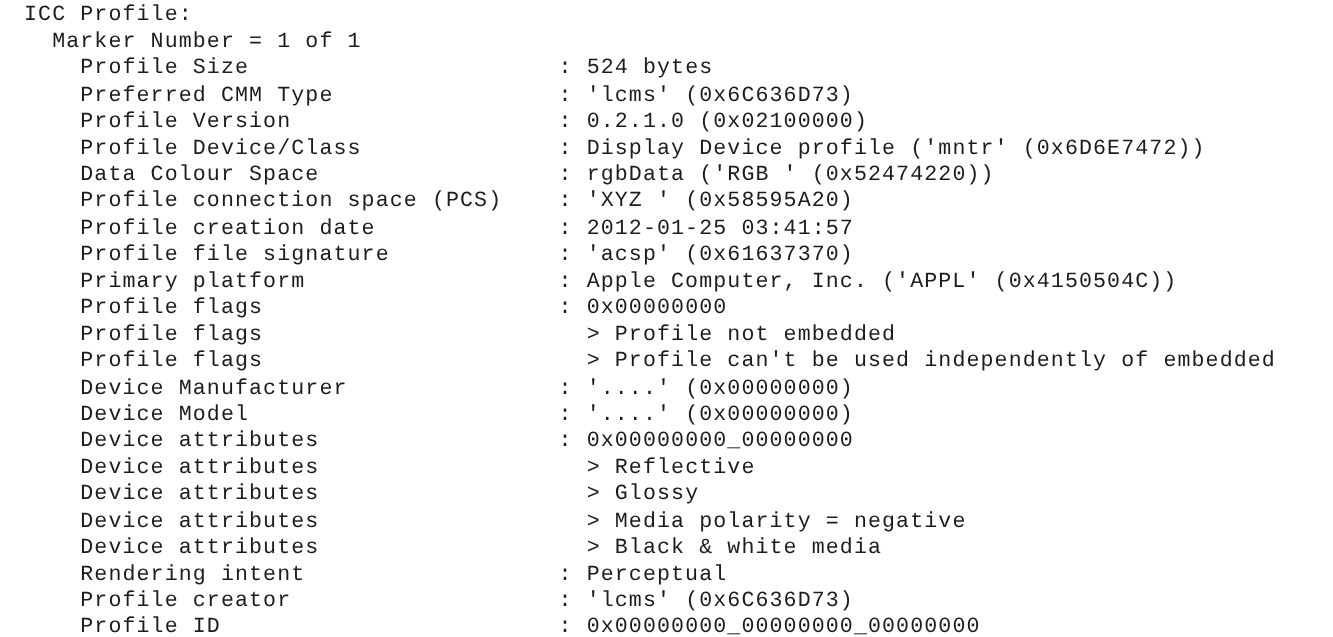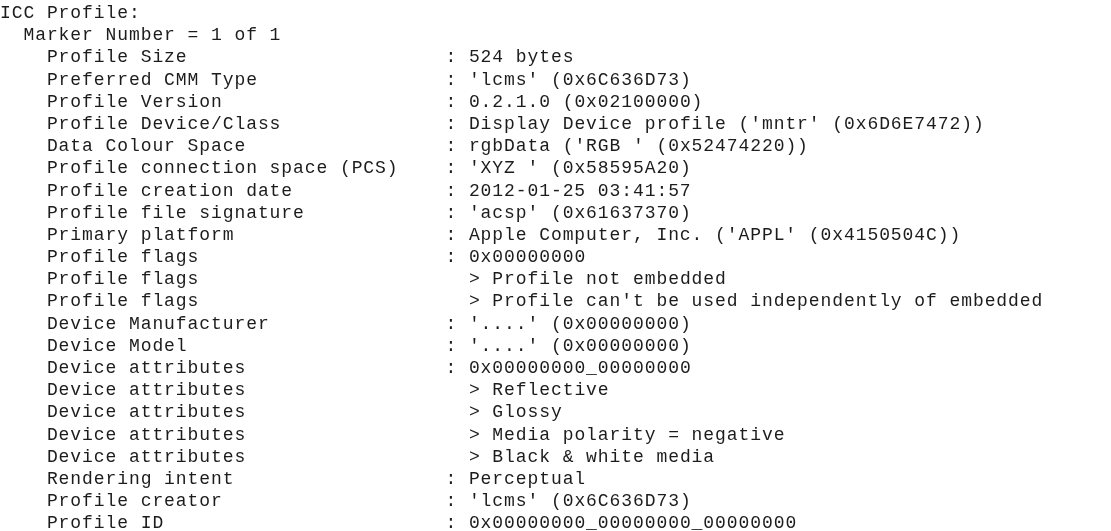--- a/index.html
+++ b/index.html
@@ -25,20 +25,21 @@
     line-height: 22.2px;
     letter-spacing: 0.92px;
     padding-top: 2px;
     box-sizing: border-box;
     white-space: pre;
   }
   .line {
     display: block;
     height: 22.2px;
     white-space: pre;
+    padding-left: 20px;
   }
   .seg {
     white-space: pre;
   }
   
 </style>
 </head>
 <body>
 
 <div id="terminal"><span class="line"><span class="seg">ICC Profile:</span></span><span class="line"><span class="seg">  Marker Number = 1 of 1</span></span><span class="line"><span class="seg">    Profile Size</span><span class="seg">                      : </span><span class="seg">524 bytes</span></span><span class="line"><span class="seg">    Preferred CMM Type</span><span class="seg">                : </span><span class="seg">'lcms' (0x6C636D73)</span></span><span class="line"><span class="seg">    Profile Version</span><span class="seg">                   : </span><span class="seg">0.2.1.0 (0x02100000)</span></span><span class="line"><span class="seg">    Profile Device/Class</span><span class="seg">              : </span><span class="seg">Display Device profile ('mntr' (0x6D6E7472))</span></span><span class="line"><span class="seg">    Data Colour Space</span><span class="seg">                 : </span><span class="seg">rgbData ('RGB ' (0x52474220))</span></span><span class="line"><span class="seg">    Profile connection space (PCS)</span><span class="seg">    : </span><span class="seg">'XYZ ' (0x58595A20)</span></span><span class="line"><span class="seg">    Profile creation date</span><span class="seg">             : </span><span class="seg">2012-01-25 03:41:57</span></span><span class="line"><span class="seg">    Profile file signature</span><span class="seg">            : </span><span class="seg">'acsp' (0x61637370)</span></span><span class="line"><span class="seg">    Primary platform</span><span class="seg">                  : </span><span class="seg">Apple Computer, Inc. ('APPL' (0x4150504C))</span></span><span class="line"><span class="seg">    Profile flags</span><span class="seg">                     : </span><span class="seg">0x00000000</span></span><span class="line"><span class="seg">    Profile flags</span><span class="seg">                       </span><span class="seg">&gt; Profile not embedded</span></span><span class="line"><span class="seg">    Profile flags</span><span class="seg">                       </span><span class="seg">&gt; Profile can't be used independently of embedded</span></span><span class="line"><span class="seg">    Device Manufacturer</span><span class="seg">               : </span><span class="seg">'....' (0x00000000)</span></span><span class="line"><span class="seg">    Device Model</span><span class="seg">                      : </span><span class="seg">'....' (0x00000000)</span></span><span class="line"><span class="seg">    Device attributes</span><span class="seg">                 : </span><span class="seg">0x00000000_00000000</span></span><span class="line"><span class="seg">    Device attributes</span><span class="seg">                   </span><span class="seg">&gt; Reflective</span></span><span class="line"><span class="seg">    Device attributes</span><span class="seg">                   </span><span class="seg">&gt; Glossy</span></span><span class="line"><span class="seg">    Device attributes</span><span class="seg">                   </span><span class="seg">&gt; Media polarity = negative</span></span><span class="line"><span class="seg">    Device attributes</span><span class="seg">                   </span><span class="seg">&gt; Black &amp; white media</span></span><span class="line"><span class="seg">    Rendering intent</span><span class="seg">                  : </span><span class="seg">Perceptual</span></span><span class="line"><span class="seg">    Profile creator</span><span class="seg">                   : </span><span class="seg">'lcms' (0x6C636D73)</span></span><span class="line"><span class="seg">    Profile ID</span><span class="seg">                        : </span><span class="seg">0x00000000_00000000_00000000</span></span></div>

